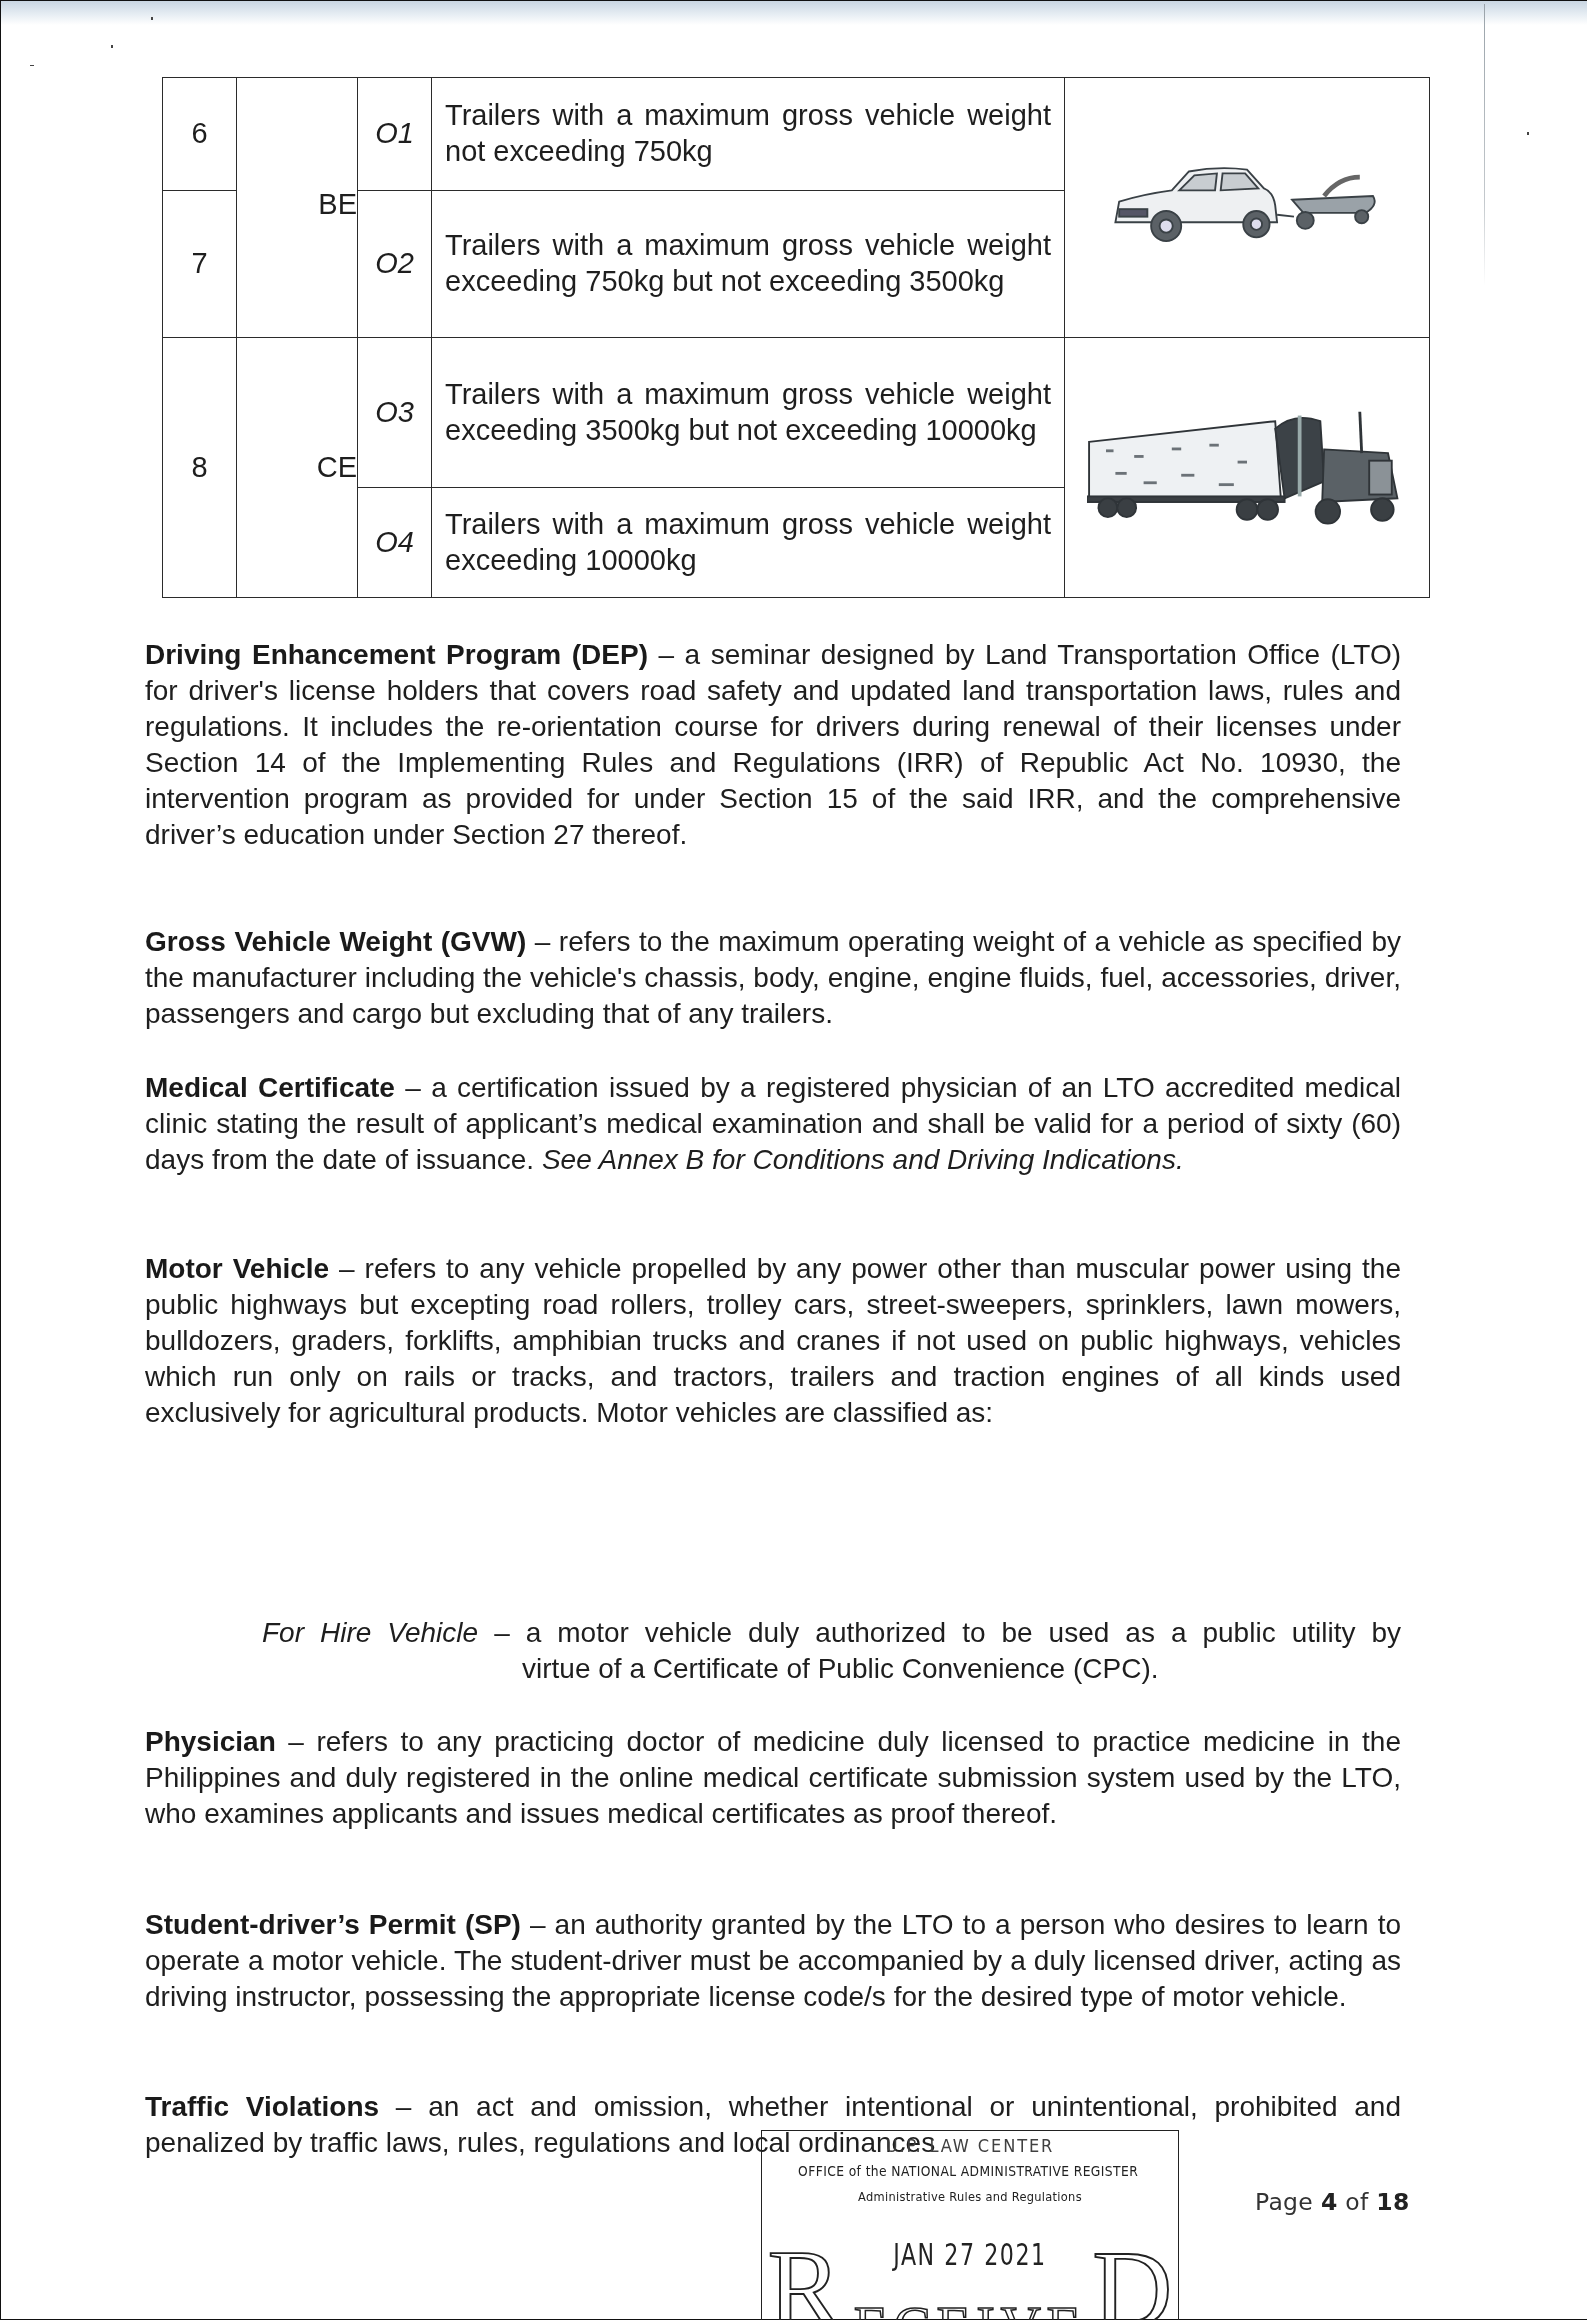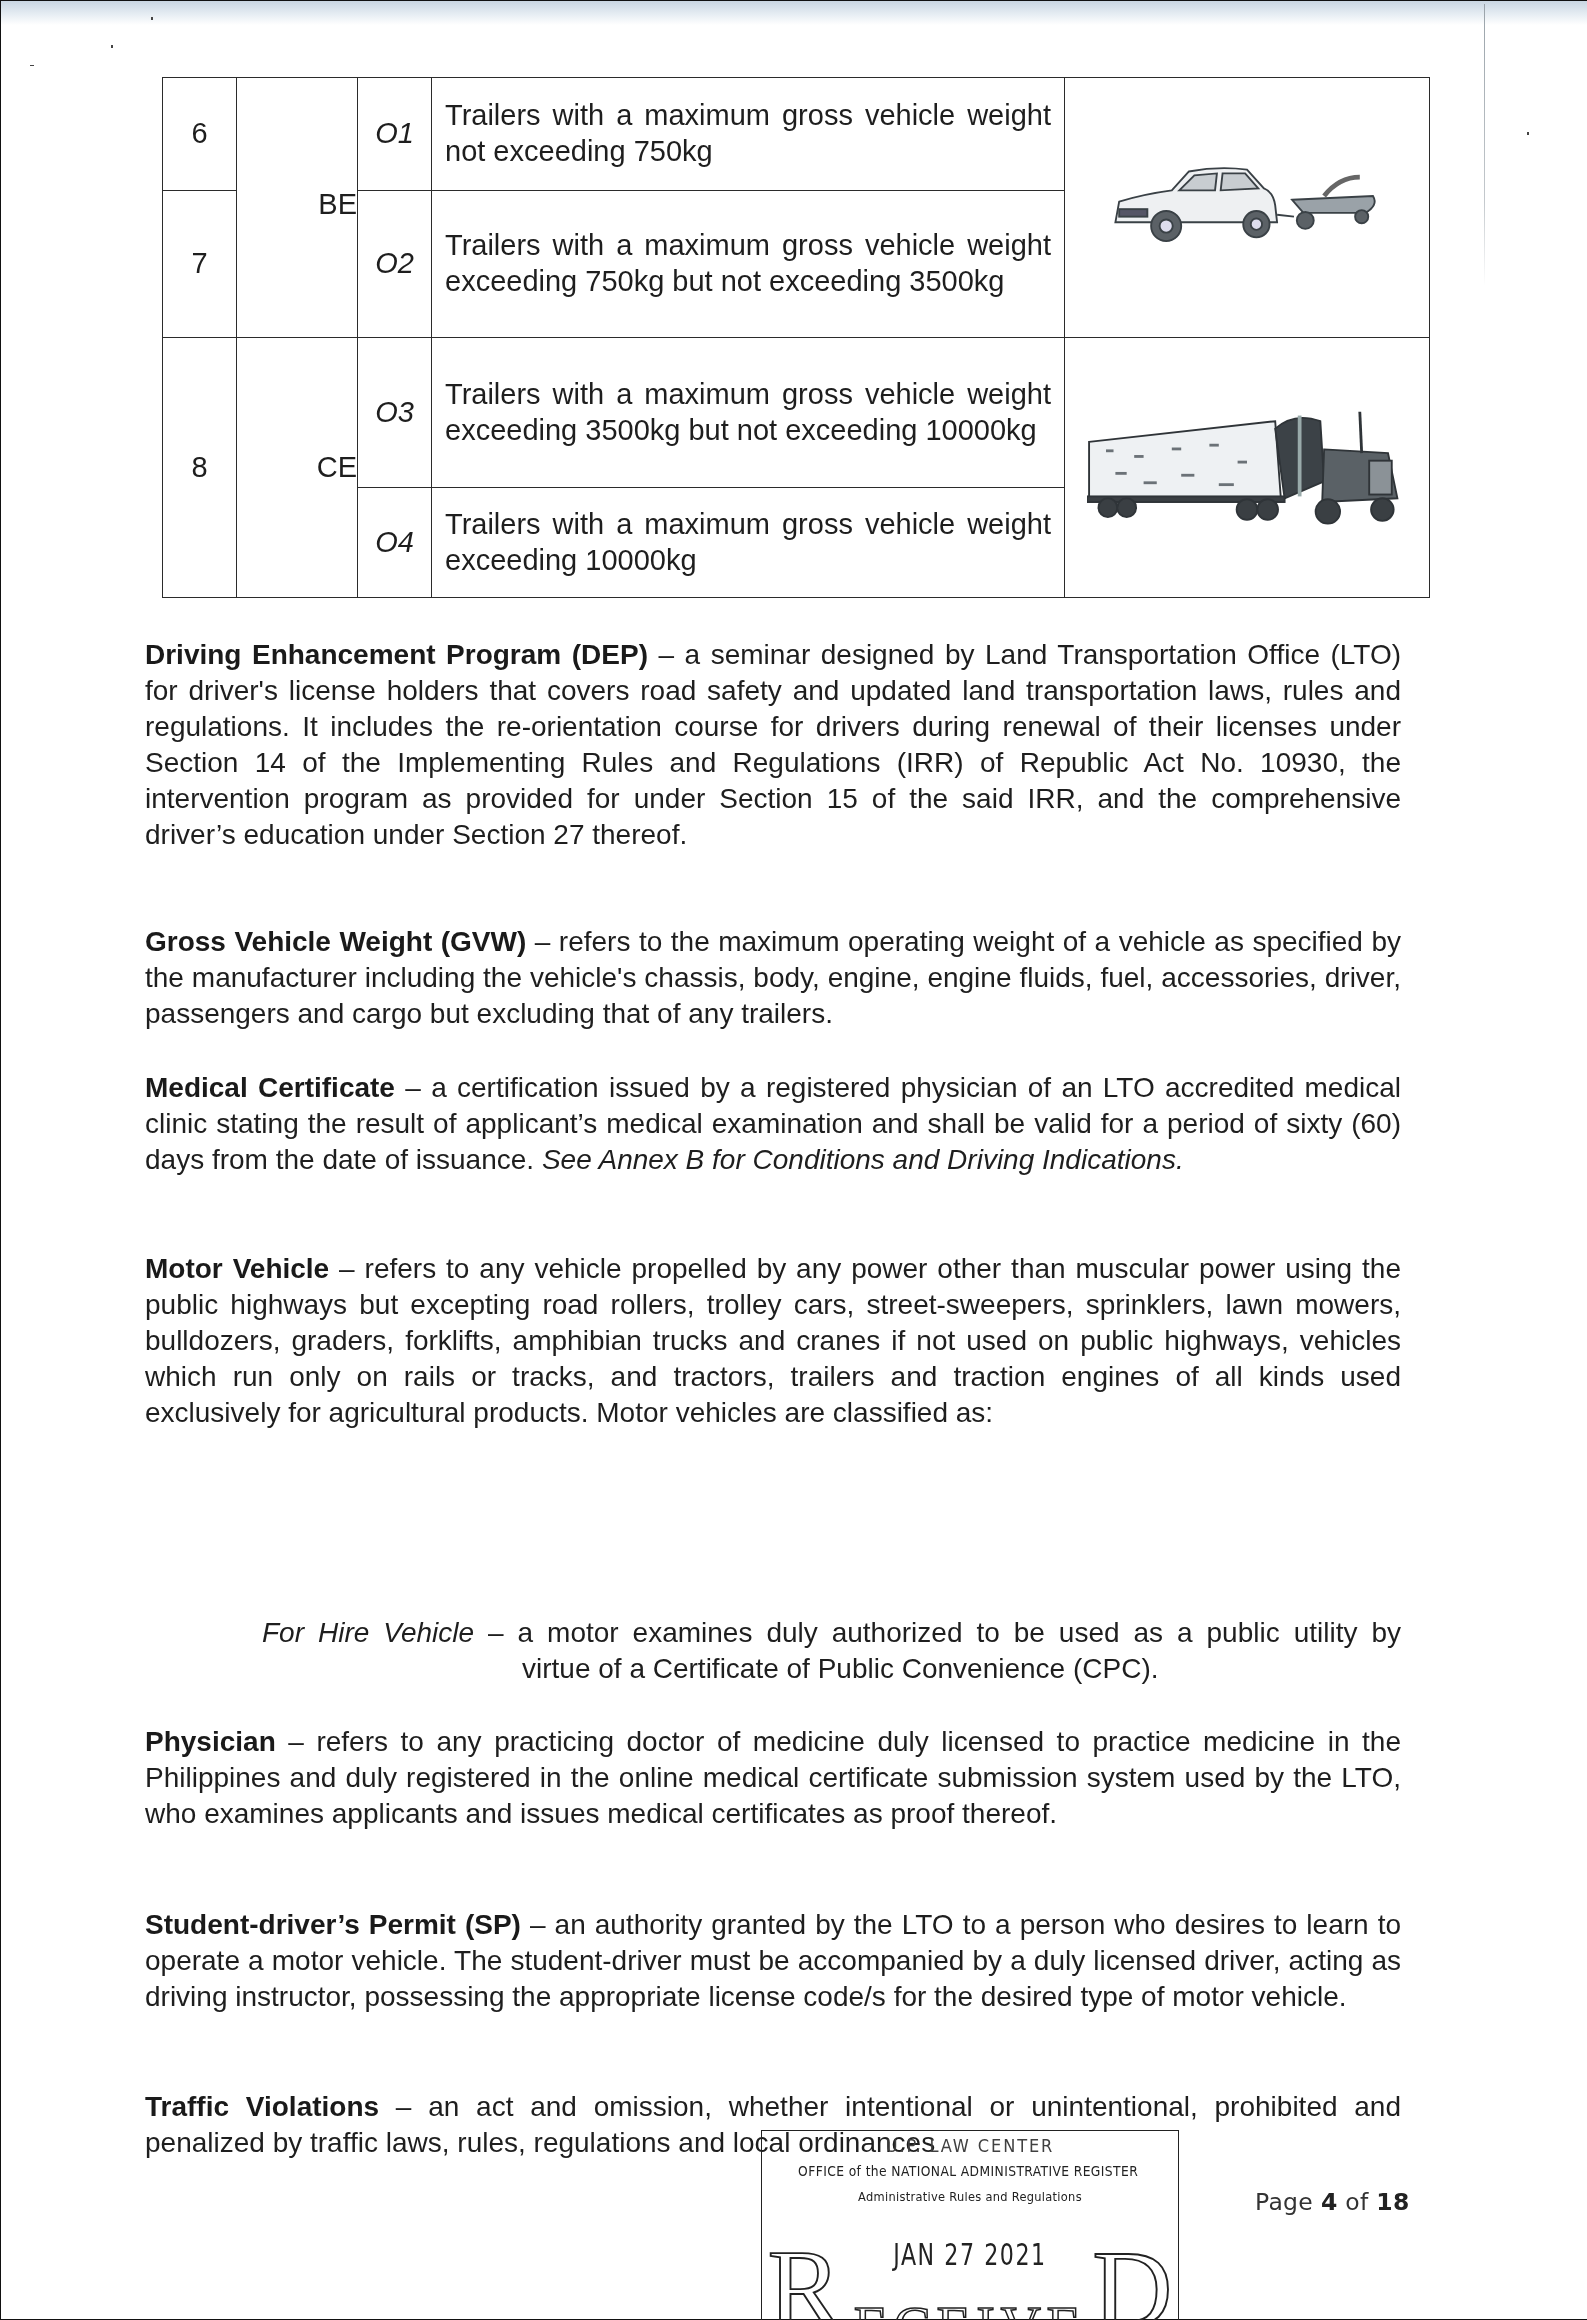--- a/index.html
+++ b/index.html
@@ -206,21 +206,21 @@
 </p>
 
 <p class="para" style="top:1251px">
   <b>Motor Vehicle</b><span> – refers to any vehicle propelled by any power other than muscular power using the public highways but excepting road rollers, trolley cars, street-sweepers, sprinklers, lawn mowers, bulldozers, graders, forklifts, amphibian trucks and cranes if not used on public highways, vehicles which run only on rails or tracks, and tractors, trailers and traction engines of all kinds used exclusively for agricultural products. Motor vehicles are classified as:</span>
 </p>
 
 <div class="sub-para" style="top:1506px">
 </div>
 
 <div class="sub-para" style="top:1615px">
-  <span class="first"><i>For Hire Vehicle</i><span> – a motor examines duly authorized to be used as a public utility by</span></span>
+  <span class="first"><i>For Hire Vehicle</i><span> – a motor vehicle duly authorized to be used as a public utility by</span></span>
   <span class="cont" style="padding-left:260px">virtue of a Certificate of Public Convenience (CPC).</span>
 </div>
 
 <p class="para" style="top:1724px">
   <b>Physician</b><span> – refers to any practicing doctor of medicine duly licensed to practice medicine in the Philippines and duly registered in the online medical certificate submission system used by the LTO, who examines applicants and issues medical certificates as proof thereof.</span>
 </p>
 
 <p class="para" style="top:1907px">
   <b>Student-driver’s Permit (SP)</b><span> – an authority granted by the LTO to a person who desires to learn to operate a motor vehicle. The student-driver must be accompanied by a duly licensed driver, acting as driving instructor, possessing the appropriate license code/s for the desired type of motor vehicle.</span>
 </p>

